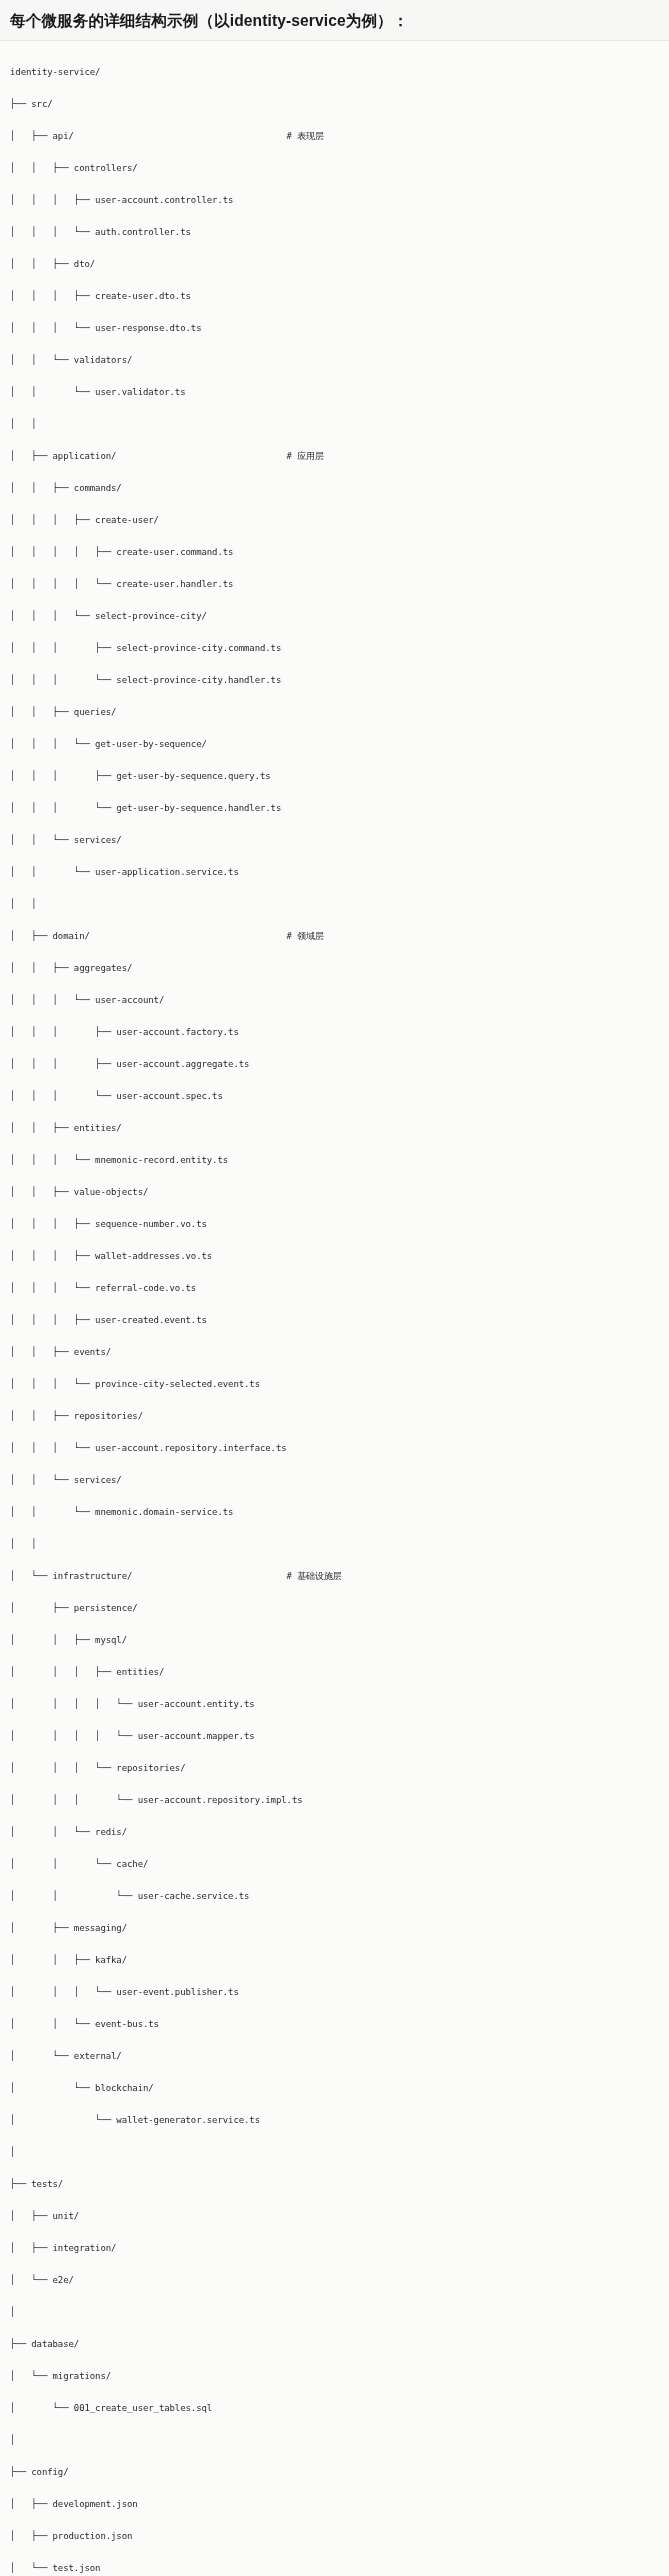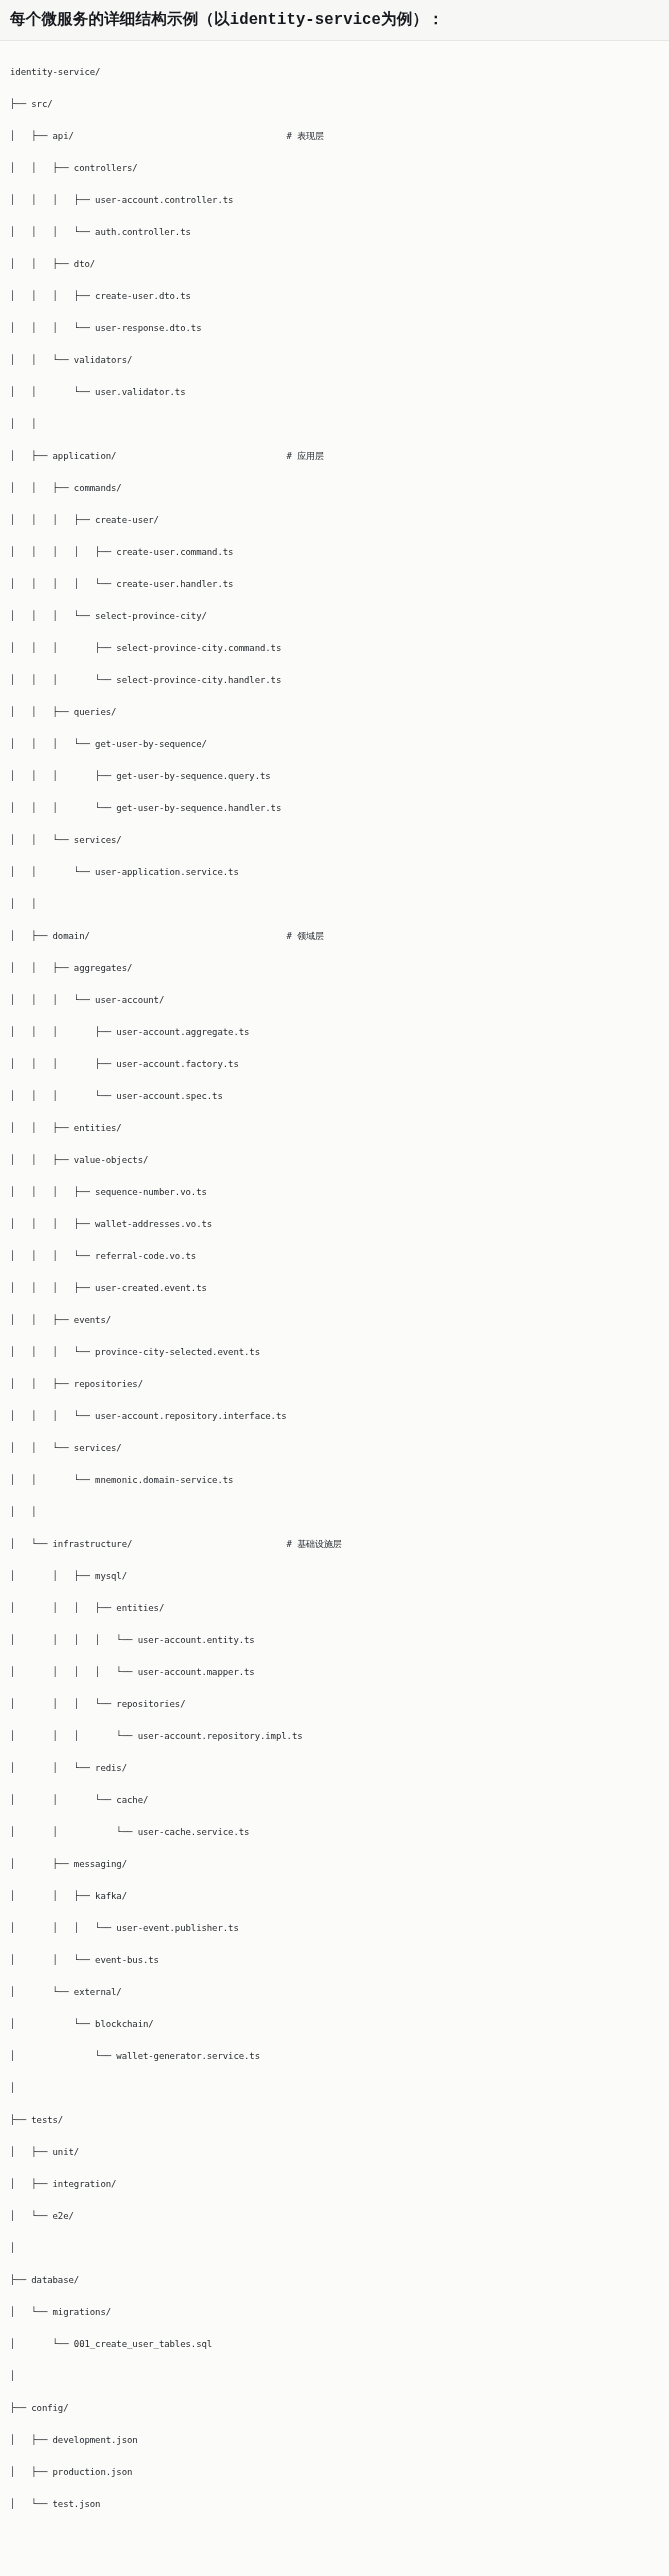--- a/index.html
+++ b/index.html
@@ -25,21 +25,21 @@
     padding: 10px 10px 8.8px 10px;
     background: #f7f7f5;
     border-bottom: 0.6px solid #e6e6e2;
   }
   .title-text {
     font-size: 15.6px;
     font-weight: bold;
     line-height: 1.35;
     letter-spacing: 0.1px;
     color: #16181d;
-    font-family: Liberation Mono, monospace;
+    font-family: Liberation Sans, sans-serif;
   }
 
   
   .tree-block {
     padding: 13.8px 10px 15px 10px;
     background: #fbfbf9;
     border-bottom: 0.6px solid #e6e6e2;
   }
   .tree {
     font-family: "DejaVu Sans Mono", "Liberation Mono", monospace;
@@ -92,37 +92,39 @@
 <span class="tree-line">│   │   ├── queries/</span>
 <span class="tree-line">│   │   │   └── get-user-by-sequence/</span>
 <span class="tree-line">│   │   │       ├── get-user-by-sequence.query.ts</span>
 <span class="tree-line">│   │   │       └── get-user-by-sequence.handler.ts</span>
 <span class="tree-line">│   │   └── services/</span>
 <span class="tree-line">│   │       └── user-application.service.ts</span>
 <span class="tree-line">│   │</span>
 <span class="tree-line">│   ├── domain/                                     <span class="cmt"># 领域层</span></span>
 <span class="tree-line">│   │   ├── aggregates/</span>
 <span class="tree-line">│   │   │   └── user-account/</span>
+<span class="tree-line">│   │   │       ├── user-account.factory.ts</span>
 <span class="tree-line">│   │   │       ├── user-account.aggregate.ts</span>
-<span class="tree-line">│   │   │       ├── user-account.factory.ts</span>
 <span class="tree-line">│   │   │       └── user-account.spec.ts</span>
 <span class="tree-line">│   │   ├── entities/</span>
+<span class="tree-line">│   │   │   └── mnemonic-record.entity.ts</span>
 <span class="tree-line">│   │   ├── value-objects/</span>
 <span class="tree-line">│   │   │   ├── sequence-number.vo.ts</span>
 <span class="tree-line">│   │   │   ├── wallet-addresses.vo.ts</span>
 <span class="tree-line">│   │   │   └── referral-code.vo.ts</span>
 <span class="tree-line">│   │   │   ├── user-created.event.ts</span>
 <span class="tree-line">│   │   ├── events/</span>
 <span class="tree-line">│   │   │   └── province-city-selected.event.ts</span>
 <span class="tree-line">│   │   ├── repositories/</span>
 <span class="tree-line">│   │   │   └── user-account.repository.interface.ts</span>
 <span class="tree-line">│   │   └── services/</span>
 <span class="tree-line">│   │       └── mnemonic.domain-service.ts</span>
 <span class="tree-line">│   │</span>
 <span class="tree-line">│   └── infrastructure/                             <span class="cmt"># 基础设施层</span></span>
+<span class="tree-line">│       ├── persistence/</span>
 <span class="tree-line">│       │   ├── mysql/</span>
 <span class="tree-line">│       │   │   ├── entities/</span>
 <span class="tree-line">│       │   │   │   └── user-account.entity.ts</span>
 <span class="tree-line">│       │   │   │   └── user-account.mapper.ts</span>
 <span class="tree-line">│       │   │   └── repositories/</span>
 <span class="tree-line">│       │   │       └── user-account.repository.impl.ts</span>
 <span class="tree-line">│       │   └── redis/</span>
 <span class="tree-line">│       │       └── cache/</span>
 <span class="tree-line">│       │           └── user-cache.service.ts</span>
 <span class="tree-line">│       ├── messaging/</span>

